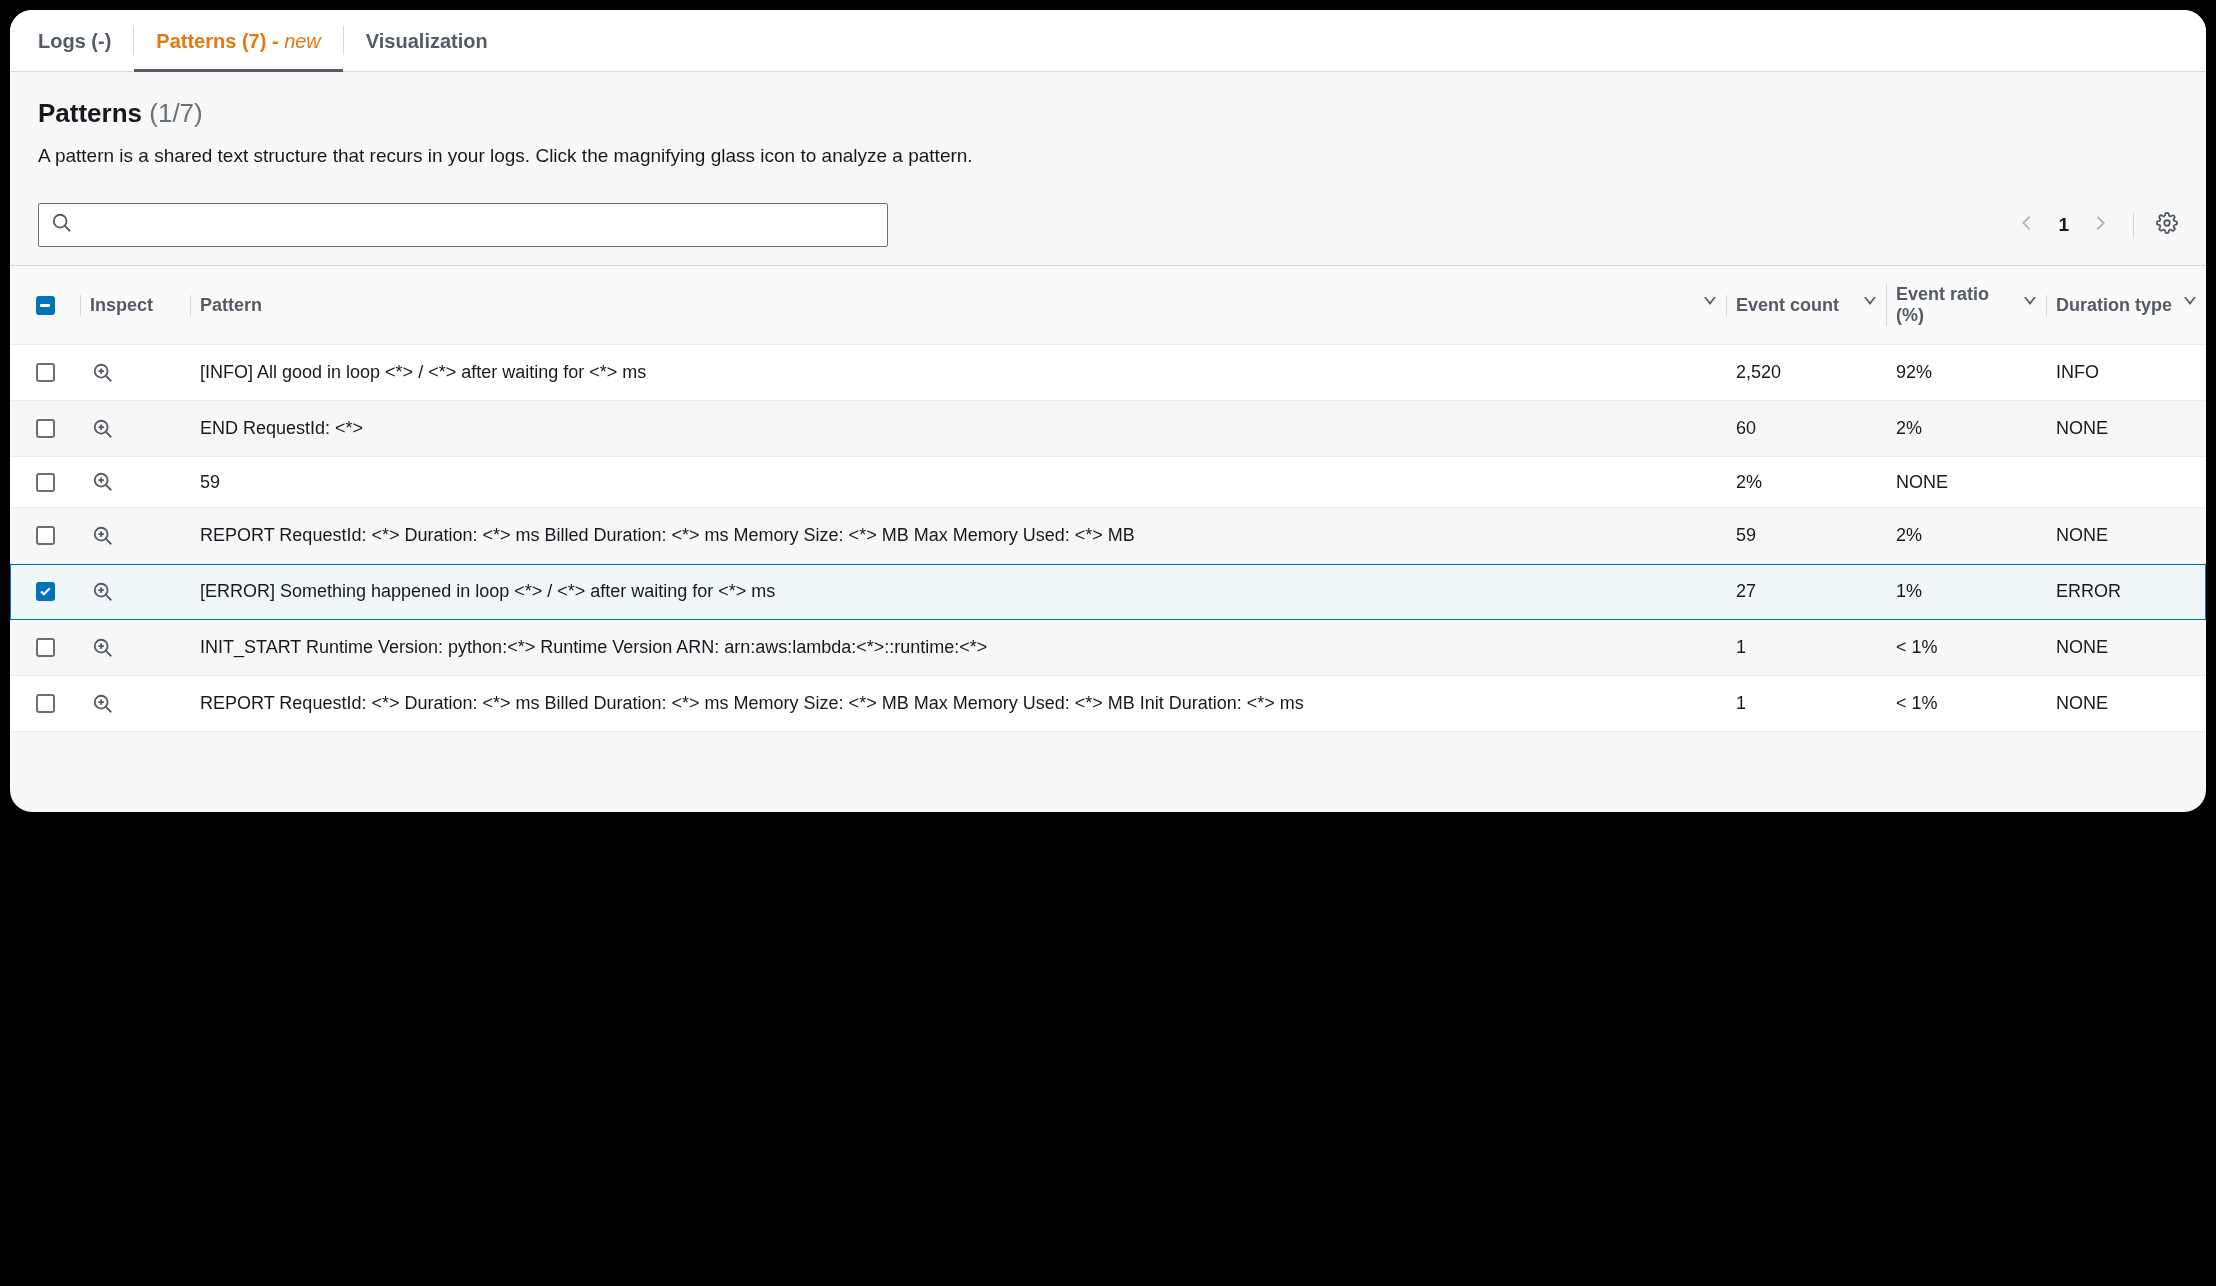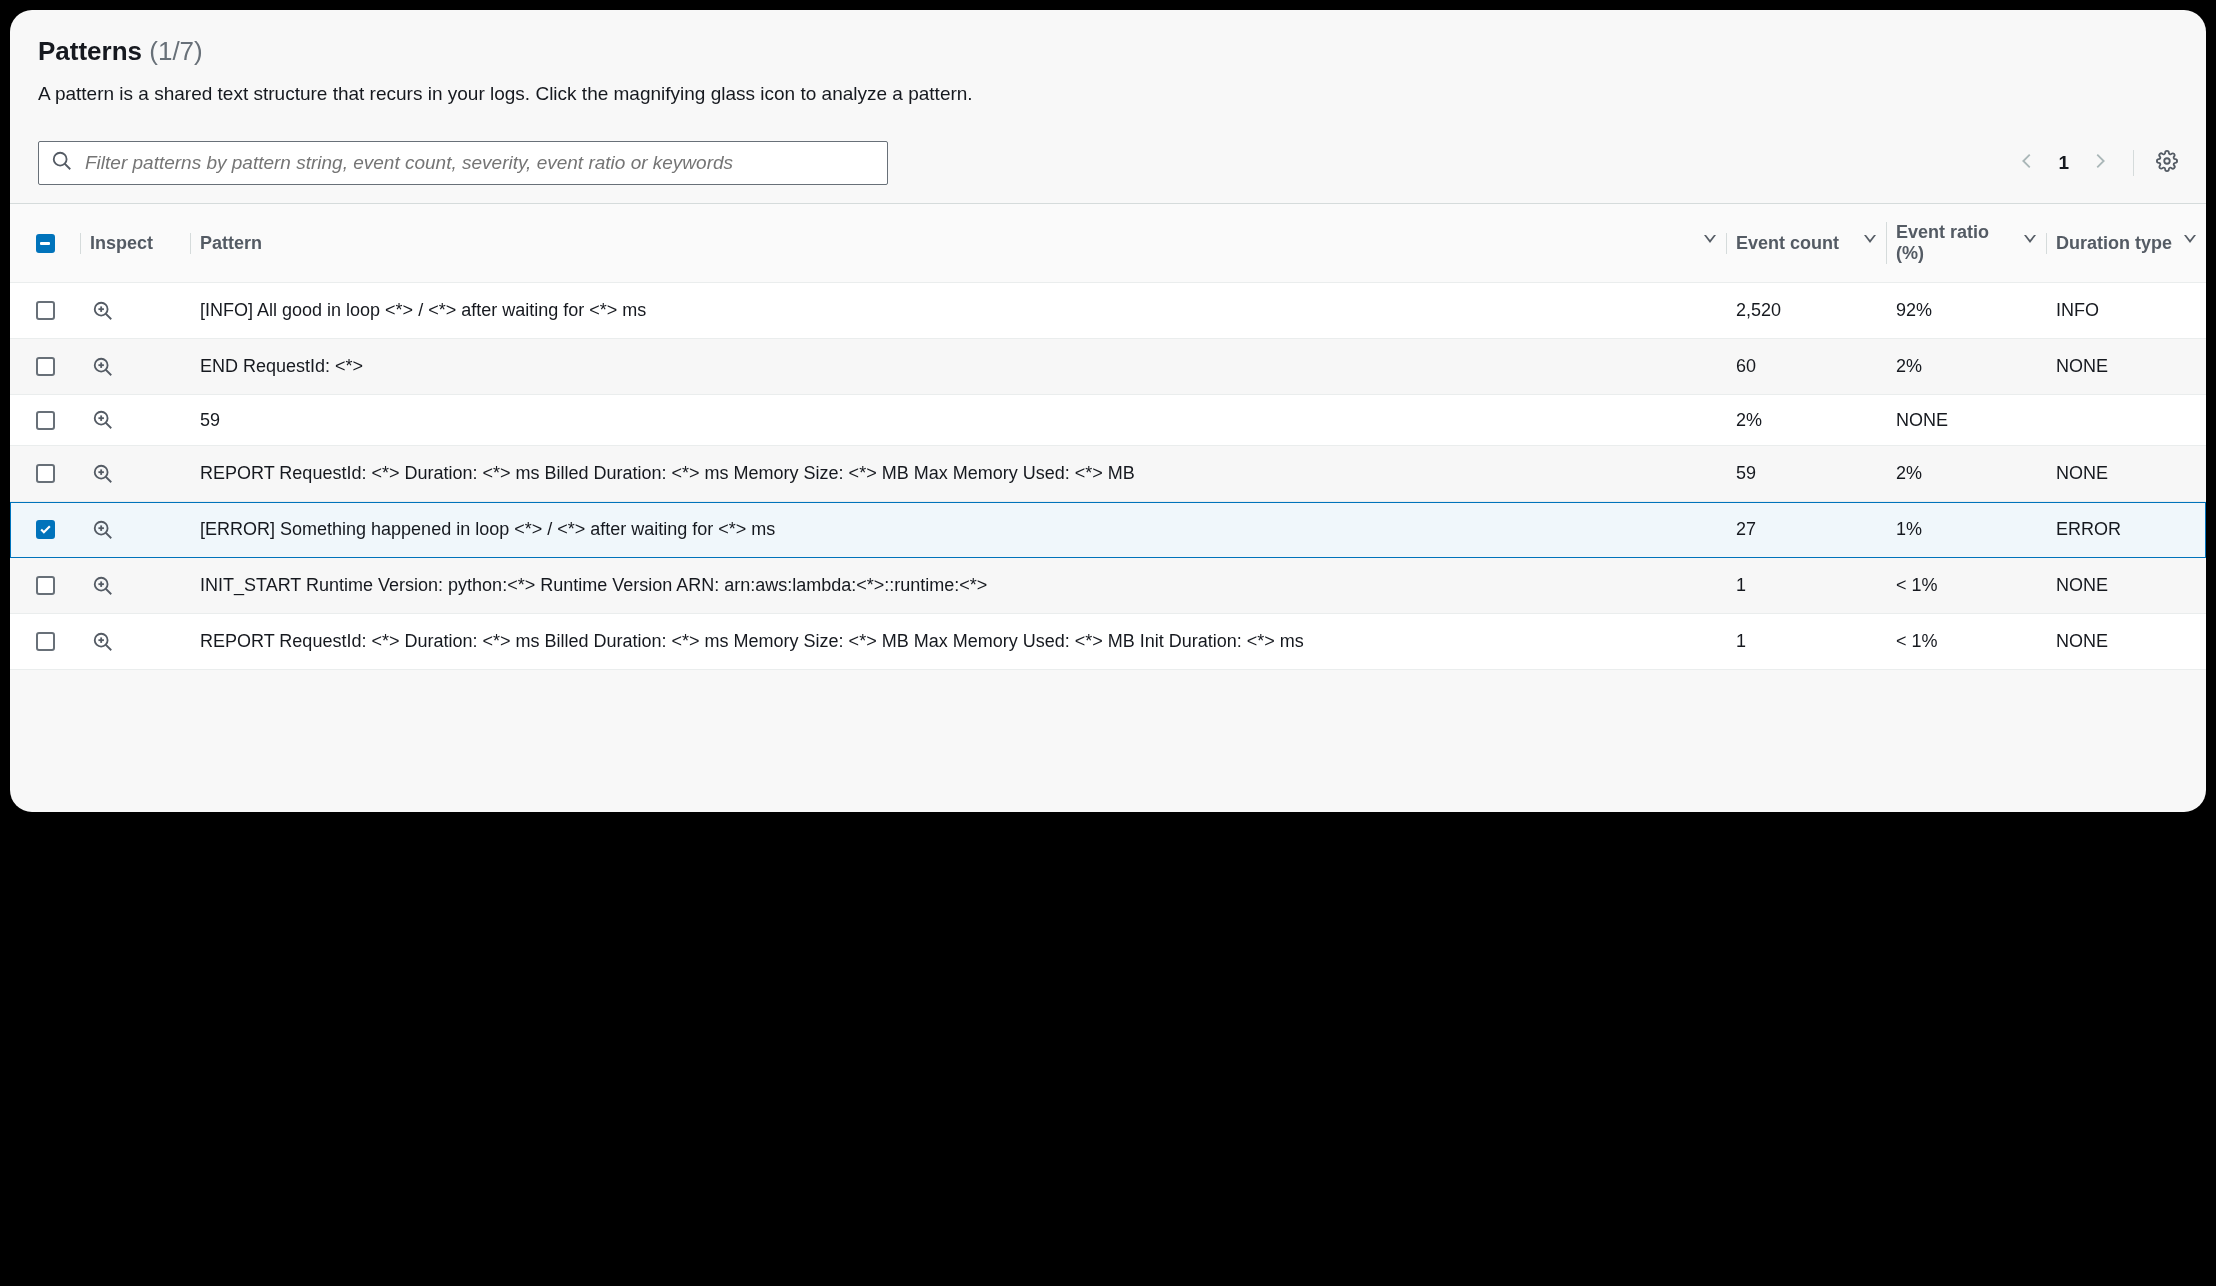--- a/index.html
+++ b/index.html
@@ -60,38 +60,46 @@
 
   svg.icon { width:22px; height:22px; stroke:#545b64; fill:none; stroke-width:2; }
   .inspect-btn { cursor:pointer; display:inline-flex; }
 </style>
 </head>
 <body>
 
 <div class="frame">
 <div class="inner">
 
+  <div class="tabs">
+    <div class="tab">Logs (-)</div>
+    <div class="tab-divider"></div>
+    <div class="tab active">
+      <span>Patterns (7) - </span><span class="newtag">new</span>
+    </div>
+    <div class="tab-divider"></div>
+    <div class="tab">Visualization</div>
+  </div>
 
   <div class="content">
     <h1 class="title">
       <span>Patterns</span>
       <span class="count">(1/7)</span>
     </h1>
     <p class="desc">A pattern is a shared text structure that recurs in your logs. Click the magnifying glass icon to analyze a pattern.</p>
 
 
     <div class="filter-row">
       <div class="filter-box">
         <span class="sicon">
           <svg class="icon" viewBox="0 0 24 24">
                 <circle cx="10" cy="10" r="7"></circle>
                 <line x1="15" y1="15" x2="21" y2="21"></line>
               </svg>
         </span>
-        <input type="text" placeholder="Filter patterns by pattern string, event count, severity, event ratio or keywords" style="">
       </div>
       <div class="right-controls">
         <span>
           <svg class="icon" viewBox="0 0 24 24" style="stroke:#aab7b8">
                 <polyline points="15 5 8 12 15 19"></polyline>
               </svg>
         </span>
         <span class="page-num">1</span>
         <span>
           <svg class="icon" viewBox="0 0 24 24" style="stroke:#aab7b8">

